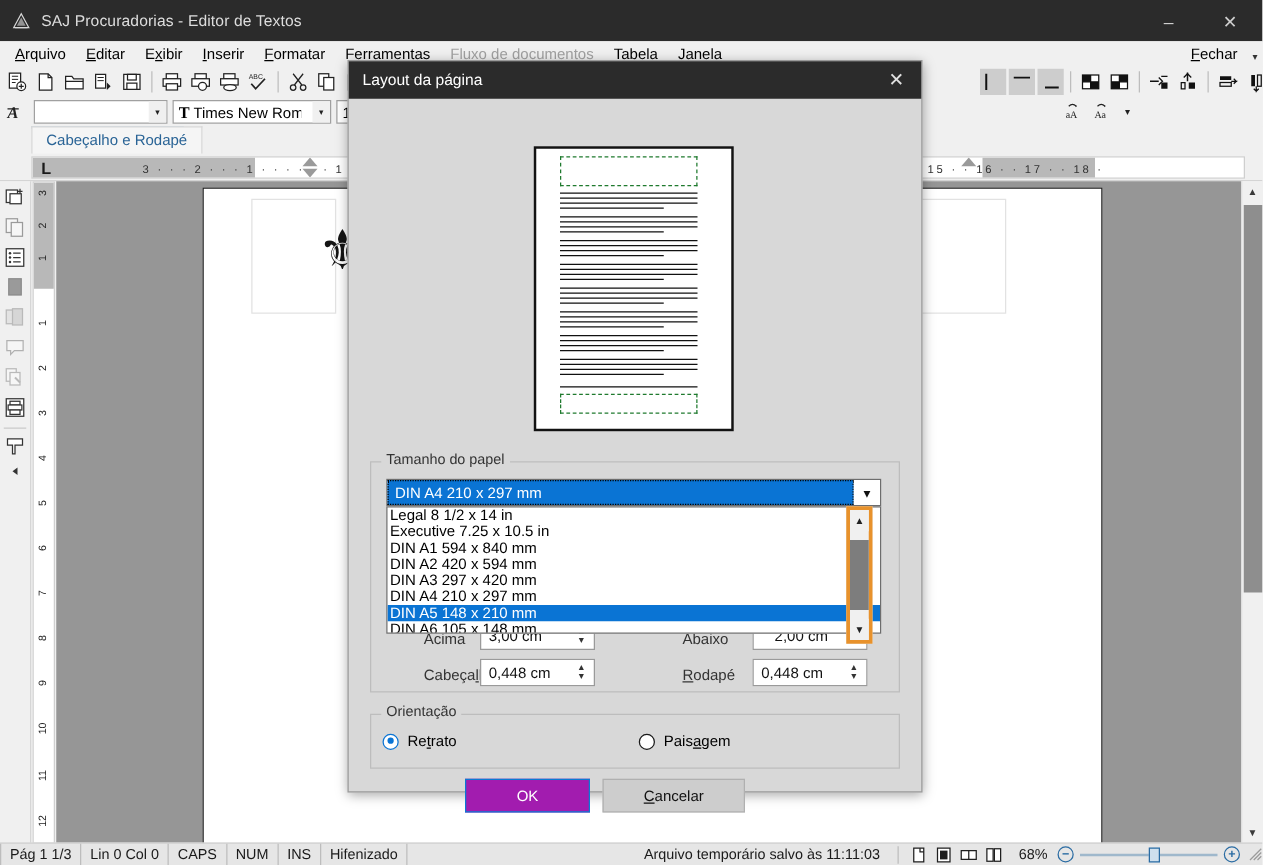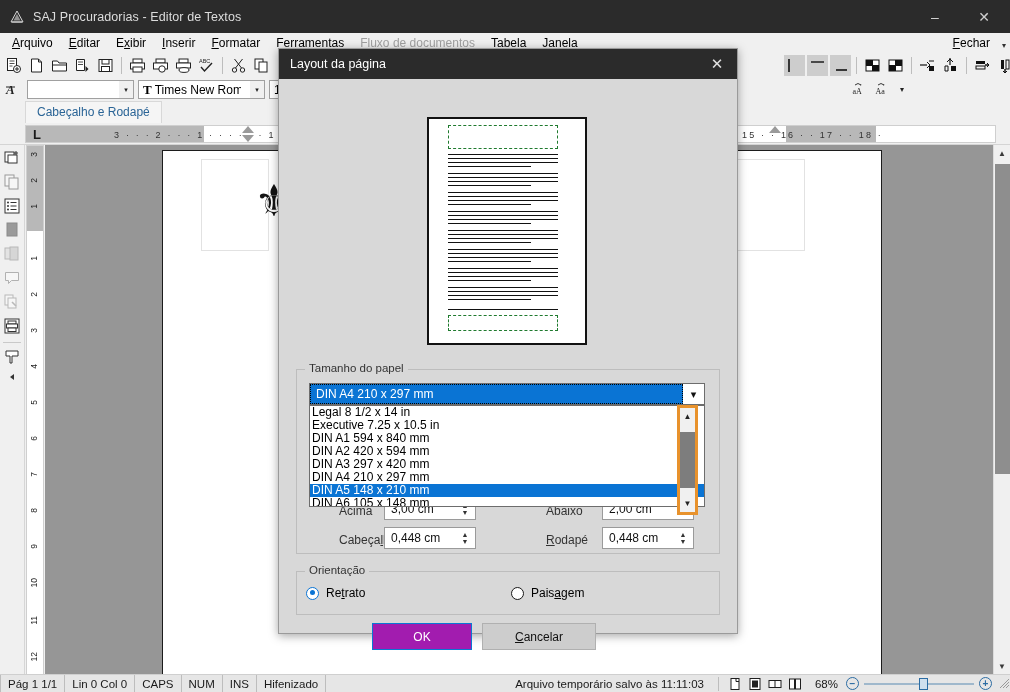--- a/index.html
+++ b/index.html
@@ -718,21 +718,21 @@
       <div class="group" style="left:17px;top:290px;width:424px;height:185px;">
         <div class="group-title">Tamanho do papel</div>
       </div>
 
       <div class="field-label" style="left:32px;top:425px;">Acima</div>
       <div class="spin" style="left:105px;top:419px;width:92px;">
         <span class="sv">3,00 cm</span>
         <span class="sbtns">▲<br>▼</span>
       </div>
       <div class="field-label" style="left:239px;top:425px;">Abaixo</div>
-      <div class="spin" style="left:323px;top:419px;width:92px;">
+      <div class="spin" style="left:323px;top:419px;width:92px;text-align:center;">
         <span class="sv">2,00 cm</span>
         <span class="sbtns">▲<br>▼</span>
       </div>
 
       <div class="combo" style="left:30px;top:304px;width:396px;">
         <span class="val">DIN A4 210 x 297 mm</span>
         <span class="dd-arrow">▾</span>
       </div>
 
       <div class="listbox" style="left:30px;top:326px;width:396px;height:102px;">
@@ -781,21 +781,21 @@
 
       <div class="btn primary" style="left:93px;top:544px;width:100px;">OK</div>
       <div class="btn" style="left:203px;top:544px;width:114px;">
         <span><u class="acc">C</u>ancelar</span>
       </div>
 
     </div>
   </div>
 
   <div class="statusbar">
-    <div class="sb-cell">Pág 1   1/1</div>
+    <div class="sb-cell">Pág 1   1/3</div>
     <div class="sb-cell">Lin 0  Col 0</div>
     <div class="sb-cell">CAPS</div>
     <div class="sb-cell">NUM</div>
     <div class="sb-cell">INS</div>
     <div class="sb-cell">Hifenizado</div>
     <div class="sb-spacer"></div>
     <div class="sb-right">
       <span style="margin-right:14px;">Arquivo temporário salvo às 11:11:03</span>
       <span style="display:inline-block;width:1px;height:14px;background:#bdbdbd;margin-right:6px;"></span>
       <span class="vmode">

